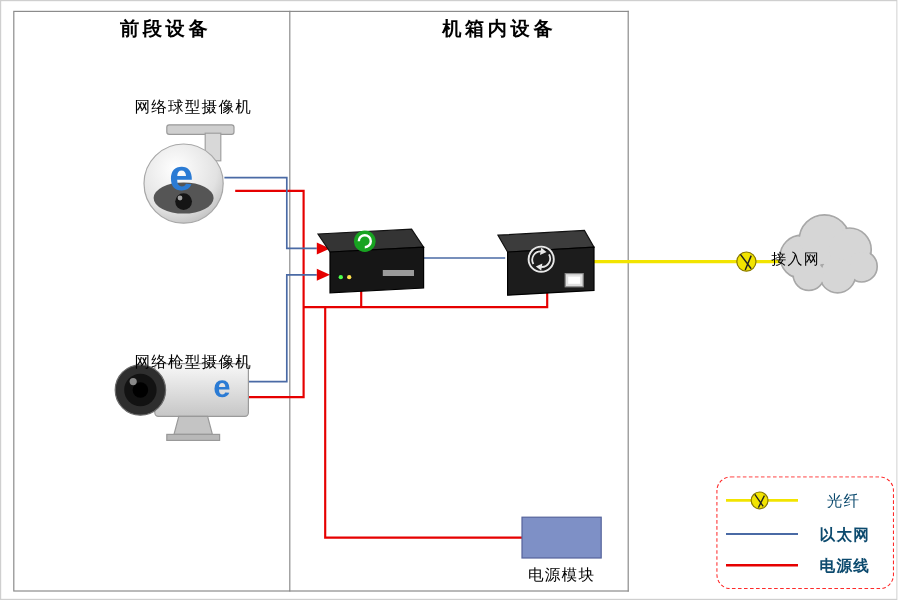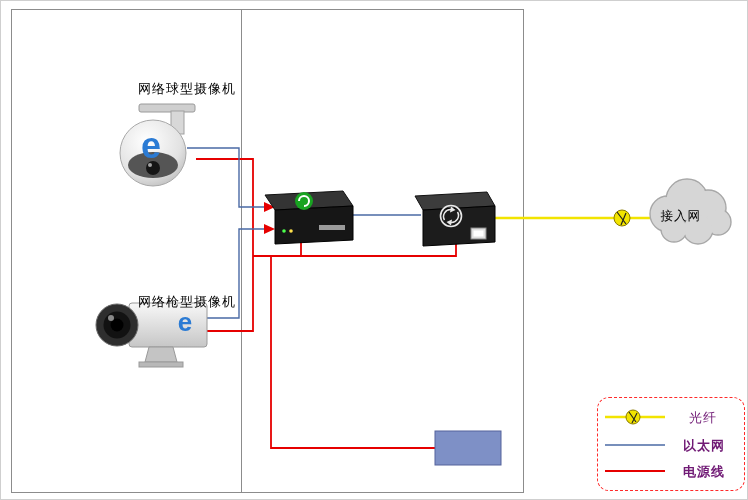--- a/index.html
+++ b/index.html
@@ -11,32 +11,32 @@
   .panel{position:absolute;border:1px solid #8c8c8c;box-sizing:border-box;background:transparent;}
   #panel-front{left:10px;top:8px;width:231px;height:484px;}
   #panel-chassis{left:240px;top:8px;width:283px;height:484px;border-left:none;}
   .panel-title{
     position:absolute;text-align:center;font-weight:bold;font-size:16px;
     letter-spacing:3px;color:#000;
   }
   #title-front{left:22px;top:13px;width:230px;}
   #title-chassis{left:300px;top:13px;width:230px;}
   .dev-label{
-    position:absolute;text-align:right;font-size:13px;letter-spacing:1px;color:#000;
+    position:absolute;text-align:center;font-size:13px;letter-spacing:1px;color:#000;
   }
   #label-dome{left:85px;top:79px;width:150px;}
   #label-box{left:85px;top:292px;width:150px;}
   #label-power{left:424px;top:469px;width:86px;}
   #label-cloud{left:624px;top:207px;width:76px;font-size:12.5px;}
   #diagram-svg{position:absolute;left:0;top:0;width:748px;height:500px;}
   #legend-box{
     position:absolute;left:596px;top:396px;width:148px;height:94px;
     border:1.5px dashed #ff2a2a;border-radius:12px;box-sizing:border-box;
   }
-  .legend-label{position:absolute;font-size:13px;letter-spacing:1px;color:#701a75;white-space:nowrap;}
+  .legend-label{position:absolute;font-size:13px;letter-spacing:1px;color:#0c4a6e;white-space:nowrap;}
   #legend-label-fiber{left:688px;top:408px;}
   #legend-label-ethernet{left:682px;top:436px;font-weight:bold;}
   #legend-label-power{left:682px;top:462px;font-weight:bold;}
 </style>
 </head>
 <body>
 
 <div id="canvas">
 
   <div class="panel" id="panel-front"></div>
@@ -152,23 +152,26 @@
       <path d="M628,411 L635,421 M631,422 L636,412" stroke="#222222" stroke-width="1.1" fill="none"></path>
     </g>
     <g>
       <line x1="604" y1="444" x2="664" y2="444" stroke-width="1.6" stroke="#4a6aa5"></line>
     </g>
     <g>
       <line x1="604" y1="470" x2="664" y2="470" stroke-width="2" stroke="#e60000"></line>
     </g>
   </svg>
 
+  <div class="panel-title" id="title-front">前段设备</div>
+  <div class="panel-title" id="title-chassis">机箱内设备</div>
 
   <div class="dev-label" id="label-dome">网络球型摄像机</div>
   <div class="dev-label" id="label-box">网络枪型摄像机</div>
+  <div class="dev-label" id="label-power">电源模块</div>
   <div class="dev-label" id="label-cloud">接入网</div>
 
   <div id="legend-box" style="border-color: rgb(255, 42, 42);"></div>
   <div class="legend-label" id="legend-label-fiber">光纤</div>
   <div class="legend-label" id="legend-label-ethernet">以太网</div>
   <div class="legend-label" id="legend-label-power">电源线</div>
 
 </div>
 
 </body></html>

